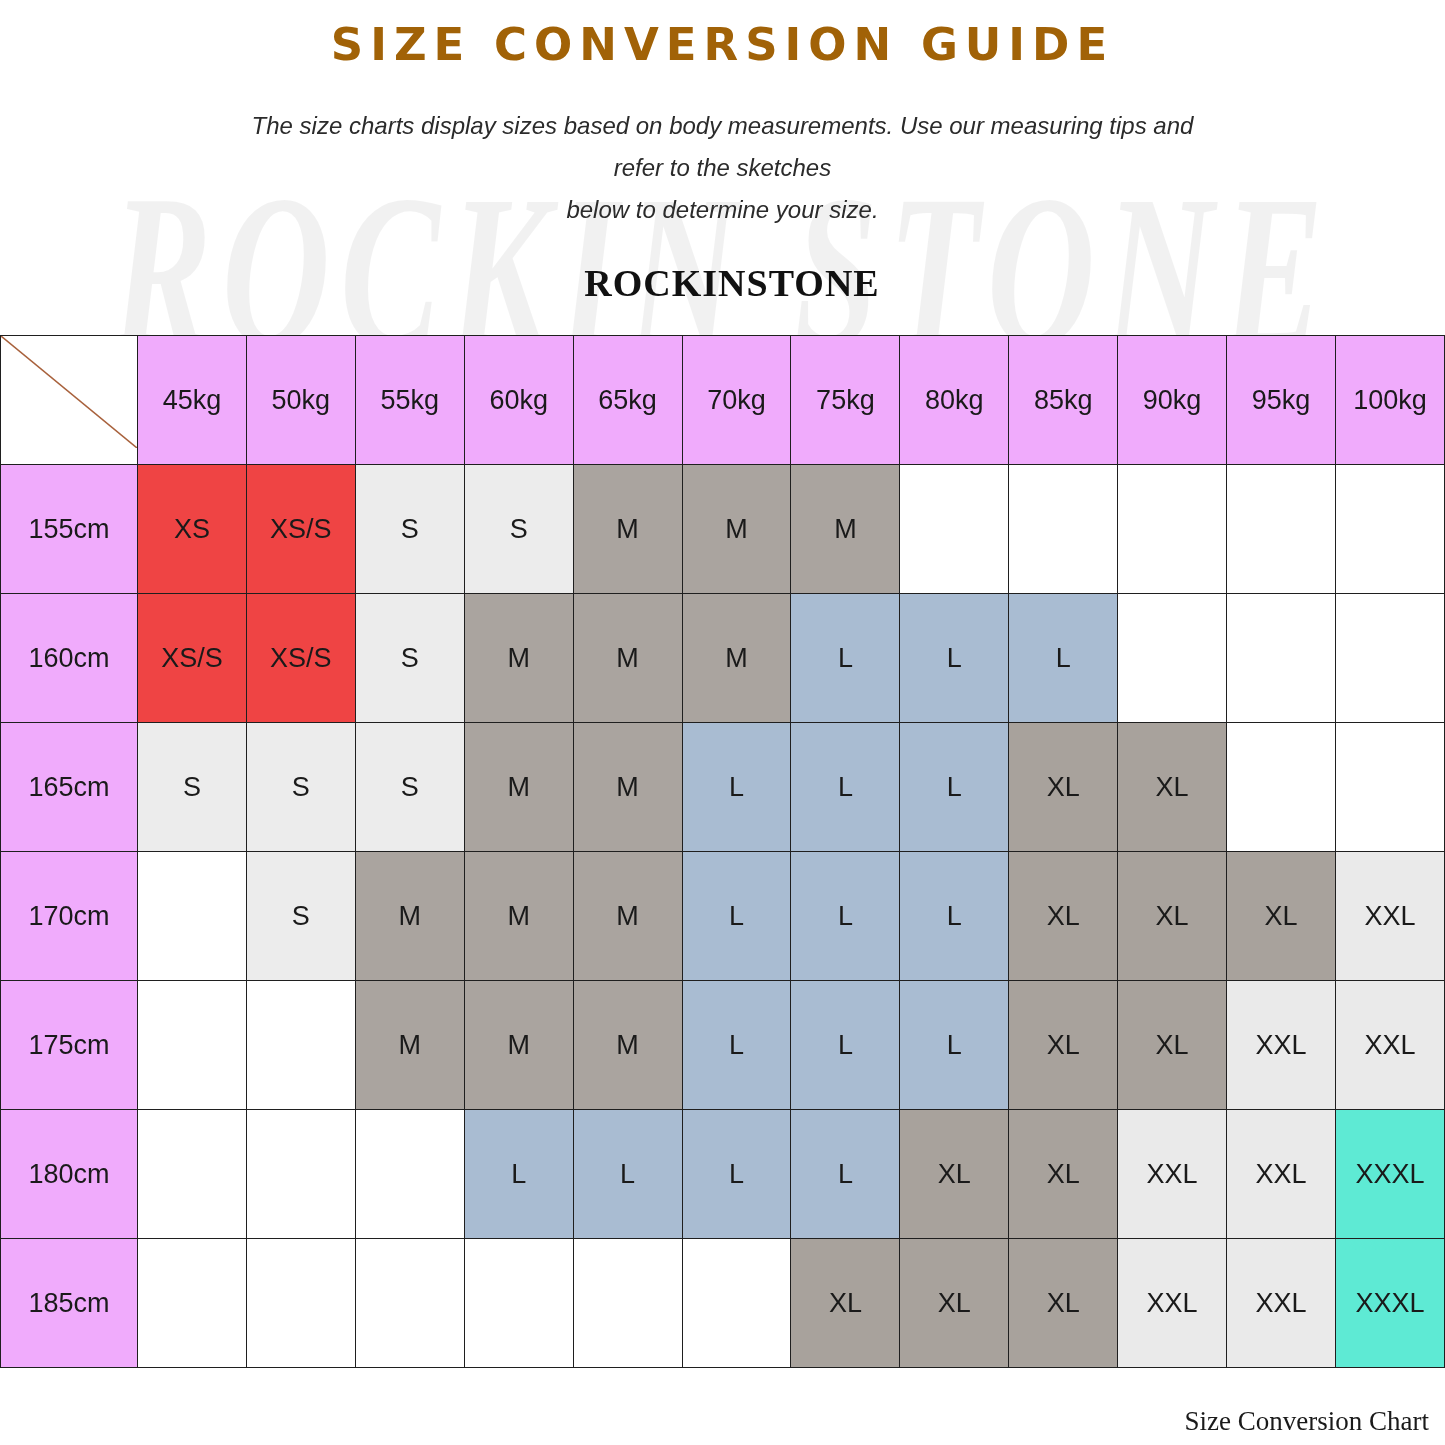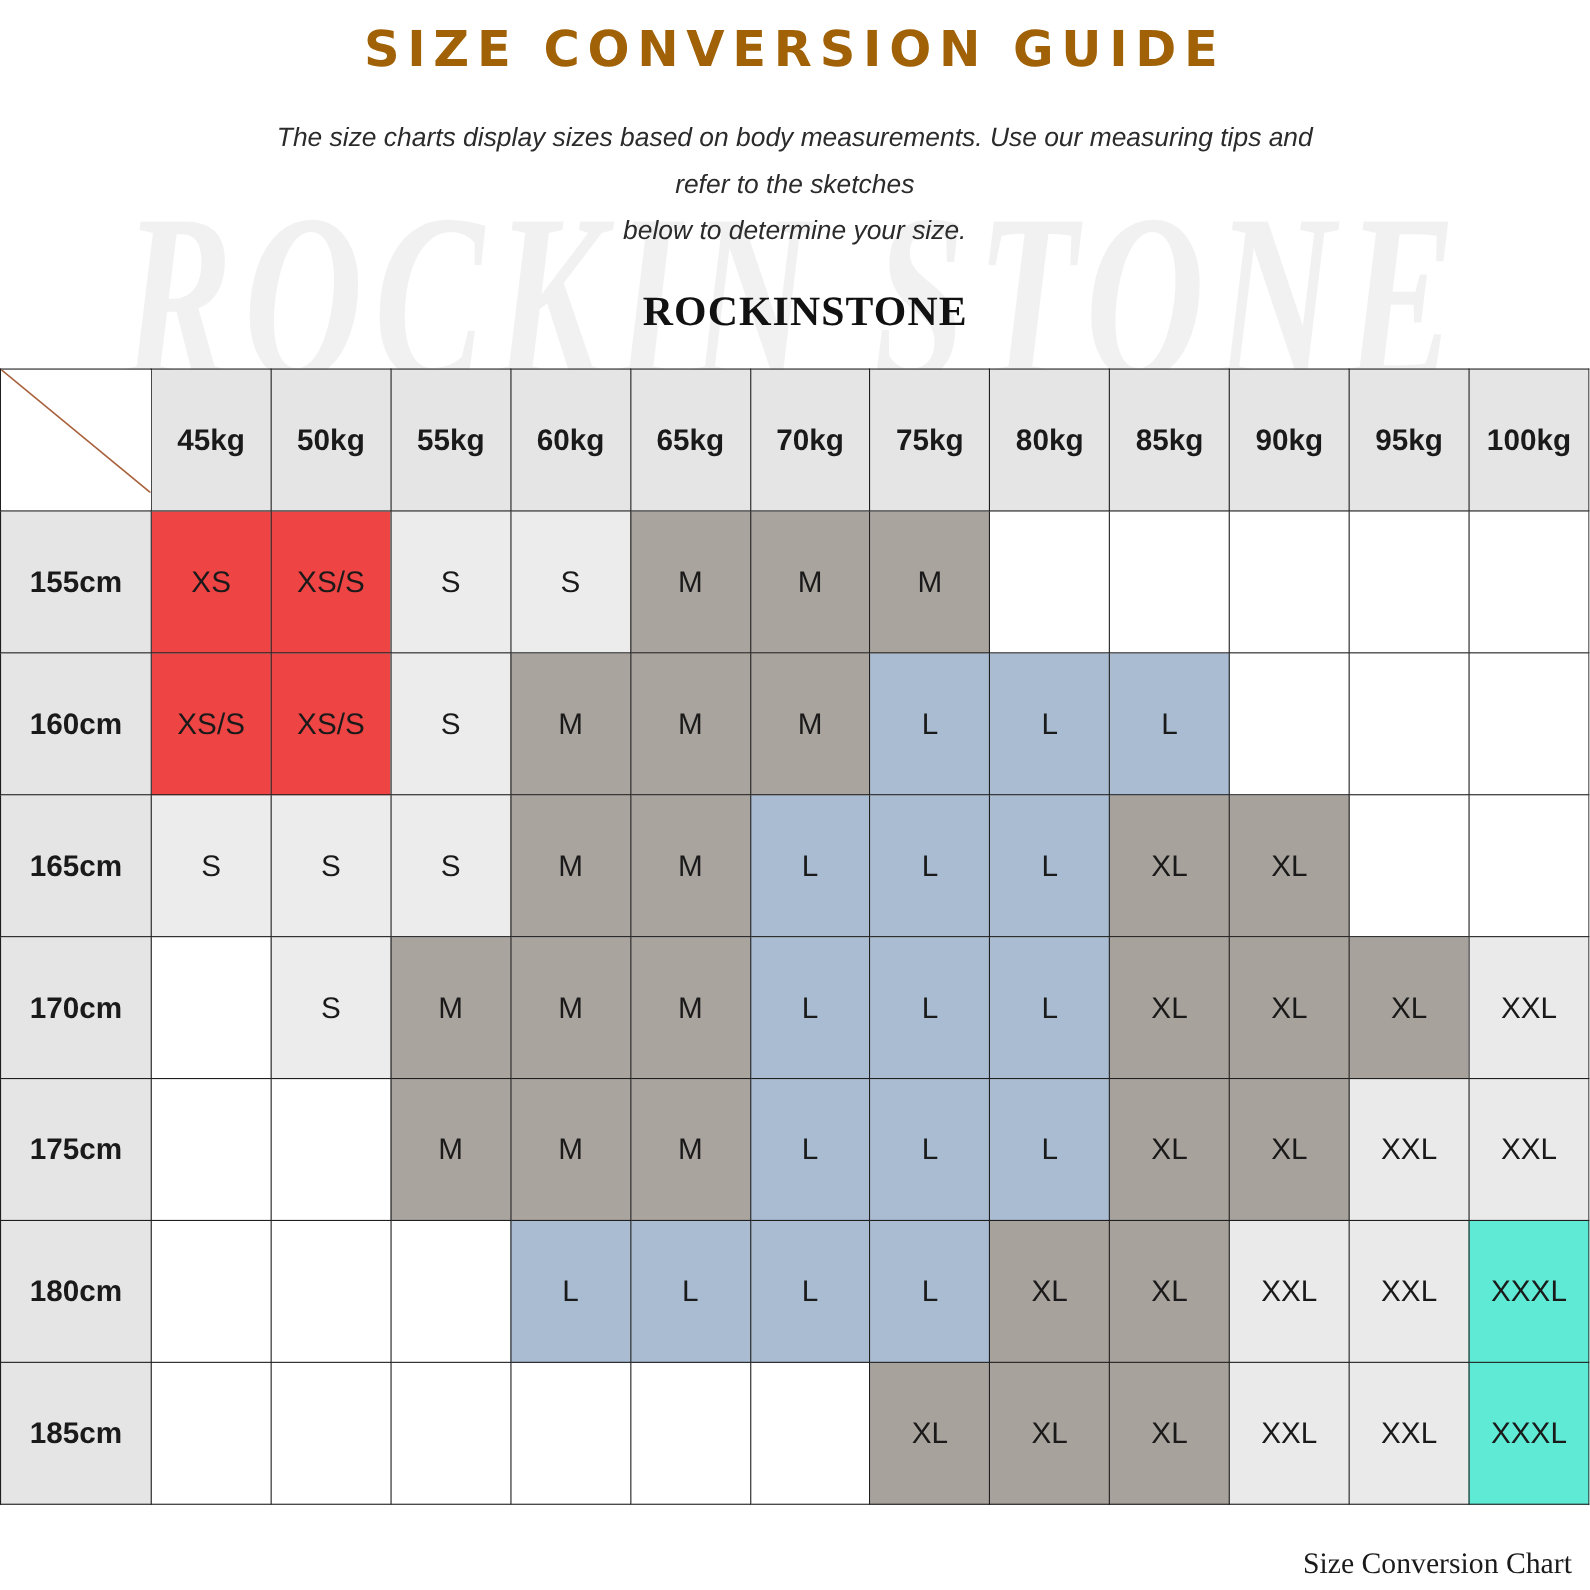--- a/index.html
+++ b/index.html
@@ -108,22 +108,21 @@
     width: 136px;
     position: relative;
     background: #fff;
   }
   td.corner .slash {
     position: absolute;
     inset: 0;
   }
   td.rowhead, td.colhead {
     font-size: 28px;
-    background: #e5e5e5;
-    font-weight: bold;
+    background: #f0abfc;
   }
   td.rowhead { width: 136px; }
   td.colhead { height: 112px; }
 
   .c-xs   { background: #ef4444; }
   .c-s    { background: #ececec; }
   .c-m    { background: #aaa49f; }
   .c-l    { background: #a9bcd2; }
   .c-xl   { background: #a8a29c; }
   .c-xxl  { background: #eaeaea; }

